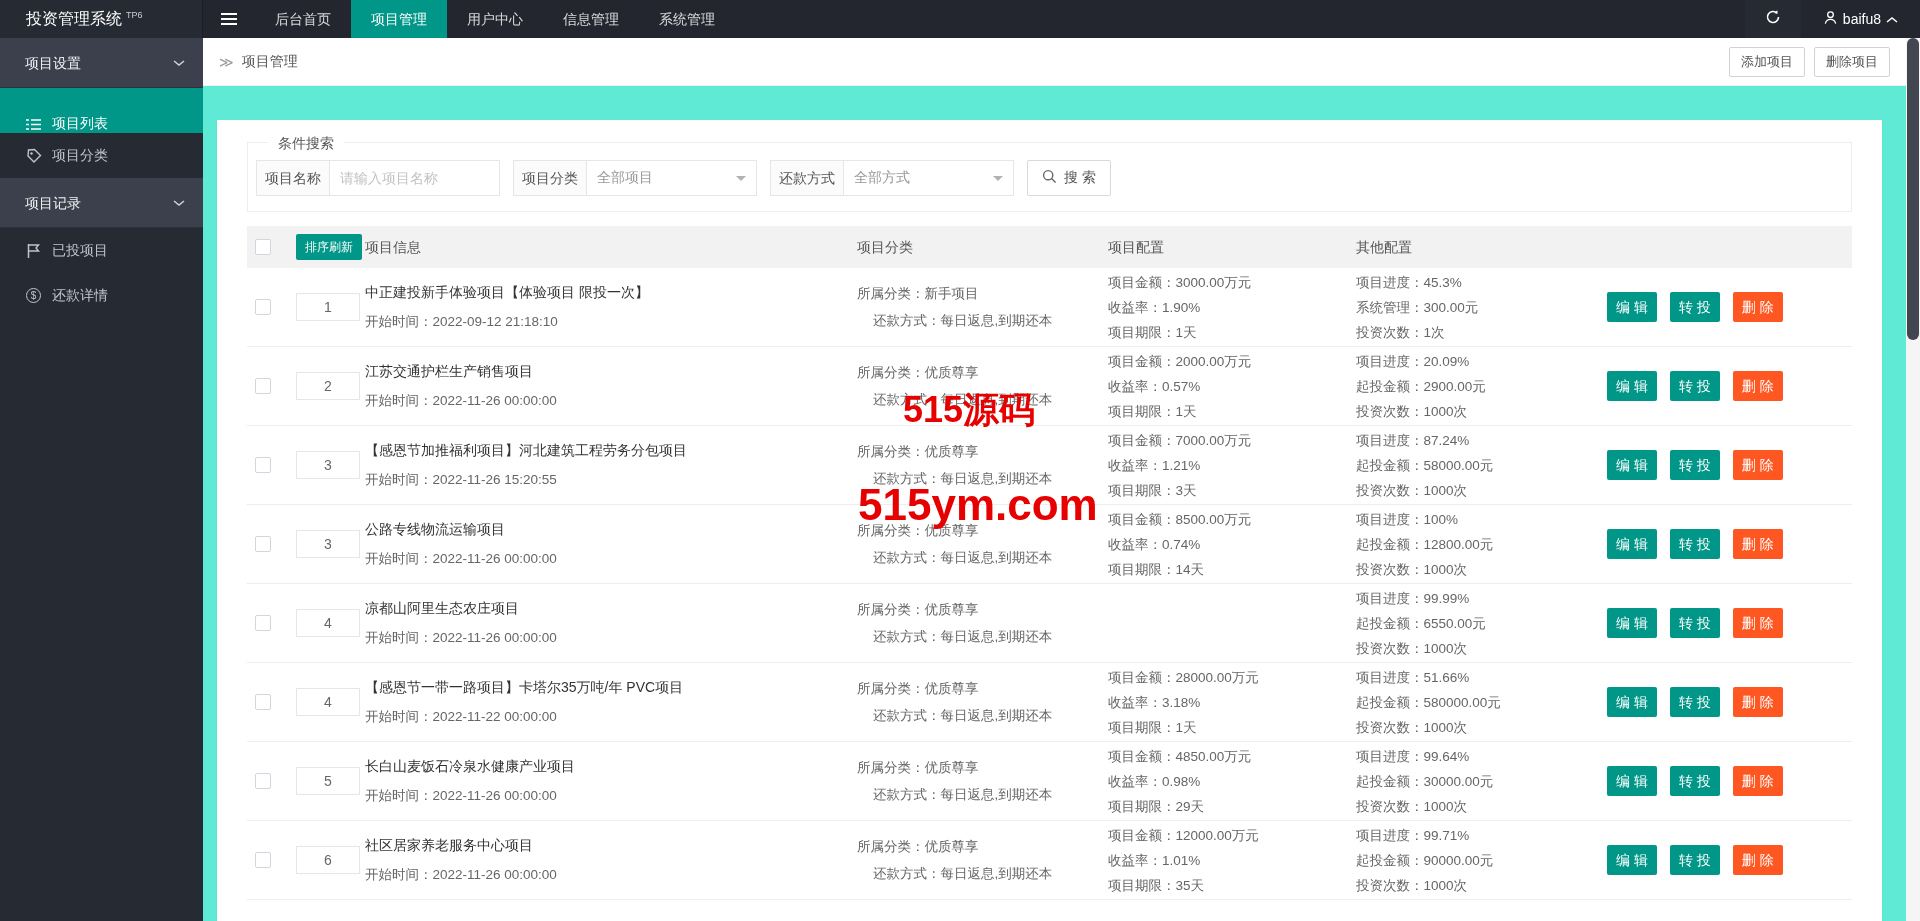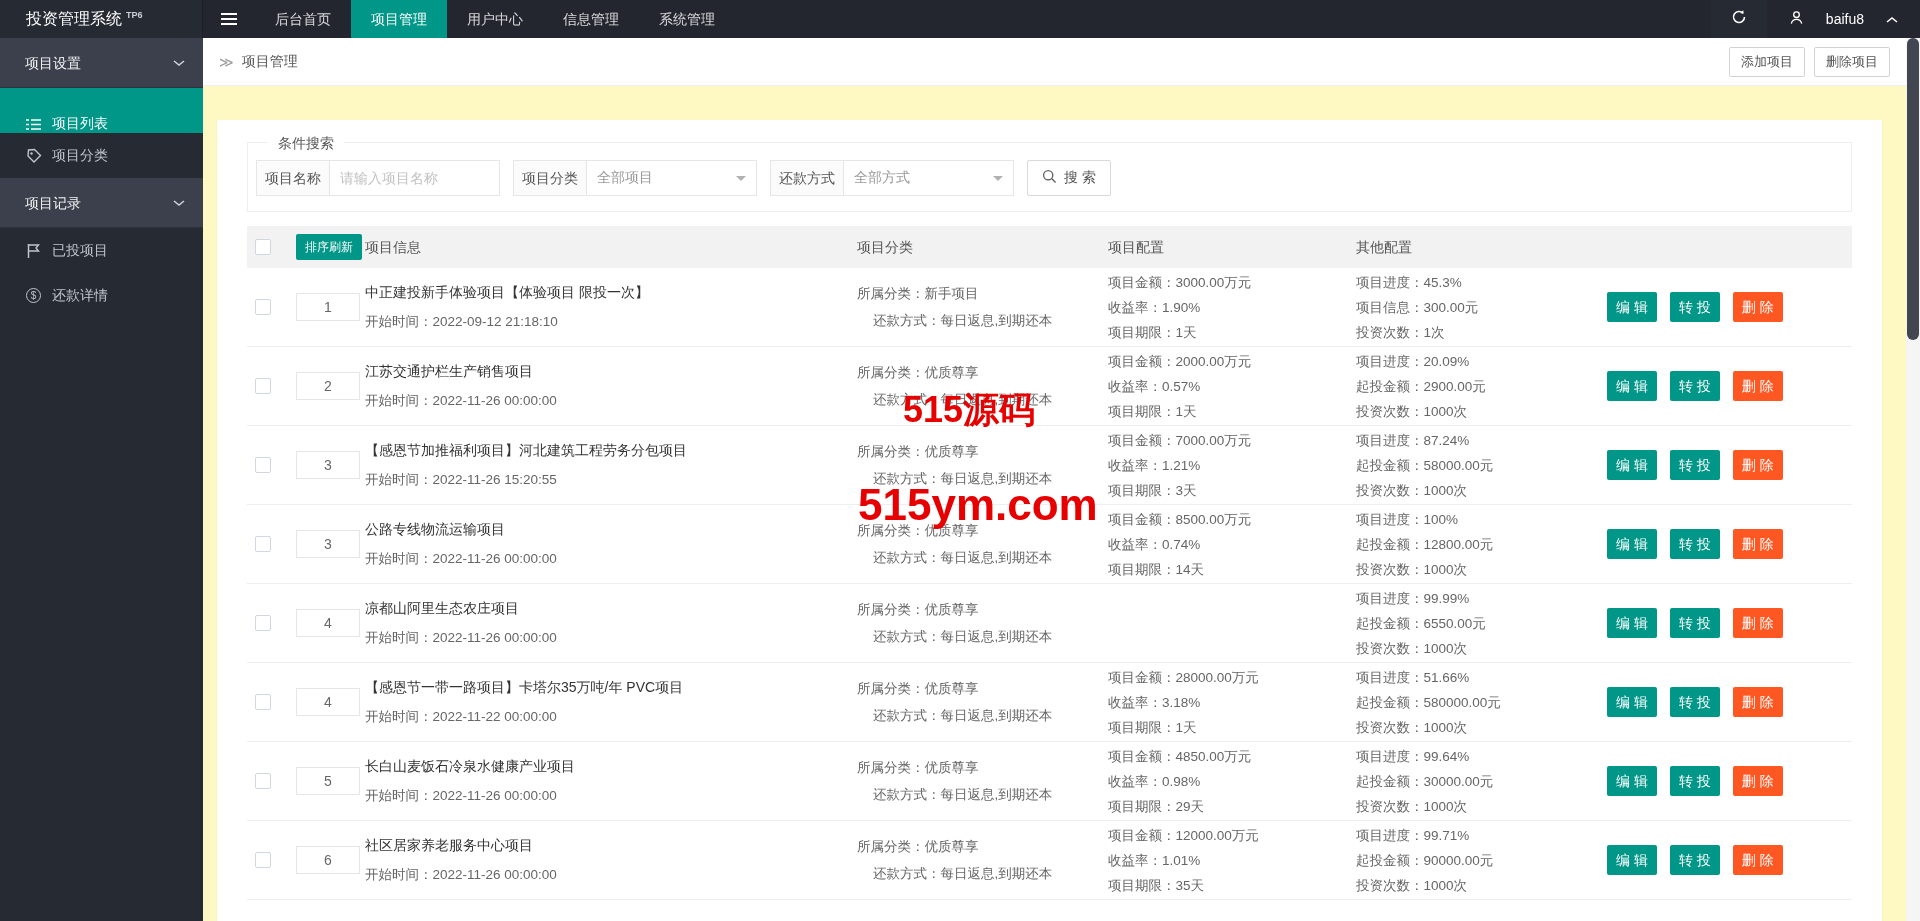--- a/index.html
+++ b/index.html
@@ -1,30 +1,30 @@
 <!DOCTYPE html>
 <html><head>
 <meta charset="utf-8">
 <style>
   * { margin:0; padding:0; box-sizing:border-box; }
   html,body { width:1920px; height:921px; overflow:hidden; }
   body { font-family:"Liberation Sans","DejaVu Sans",sans-serif; background:#f2f2f2; }
-  #app { position:relative; width:1920px; height:921px; overflow:hidden; background:#fef9c3; }
+  #app { position:relative; width:1920px; height:921px; overflow:hidden; background:#5eead4; }
 
   
   .navbar { position:absolute; top:0; left:0; width:1920px; height:38px; background:#23262e; display:flex; align-items:stretch; z-index:30; }
   .logo { width:203px; background:#262a33; border-right:1px solid #1d2026; color:#fff; font-size:16px; display:flex; align-items:center; padding-left:26px; }
-  .logo sup { font-size:9px; color:#c9cdd6; margin-left:4px; transform:translateY(-4px);font-weight:bold; }
+  .logo sup { font-size:9px; color:#c9cdd6; margin-left:4px; transform:translateY(-4px); }
   .hamburger { width:52px; display:flex; align-items:center; justify-content:center; cursor:pointer; }
   .hamburger i { display:block; width:16px; height:2px; background:#fff; box-shadow:0 -5px 0 #fff, 0 5px 0 #fff; }
   .nav-item { line-height:38px; padding:0 20px; color:rgba(255,255,255,.82); font-size:14px; cursor:pointer; }
   .nav-item.active { background:#009688; color:#fff; }
   .nav-right { margin-left:auto; display:flex; align-items:stretch; }
   .refresh-btn { width:56px; display:flex; align-items:center; justify-content:center; background:#262a33; cursor:pointer; }
-  .user-btn { display:flex; align-items:center; gap:22px; padding:0 22px; color:#fff; font-size:14px; cursor:pointer; }
+  .user-btn { display:flex; align-items:center; gap:5px; padding:0 22px; color:#fff; font-size:14px; cursor:pointer; }
 
   
   .sidebar { position:absolute; top:38px; left:0; width:203px; height:883px; background:#262a33; z-index:20; }
   .side-group-header { height:50px; line-height:50px; padding-left:25px; color:#f2f2f2; font-size:14px; background:#3b404c; position:relative; cursor:pointer; border-bottom:1px solid #2e323c; }
   .side-group-header svg { position:absolute; right:18px; top:21px; }
   .side-item { height:45px; display:flex; align-items:center; padding-left:25px; gap:10px; color:#c0c4cd; font-size:14px; cursor:pointer; }
   .side-item.active { background:#009688; color:#fff;align-items:flex-end; }
   .side-icon { width:17px; height:17px; display:inline-flex; align-items:center; justify-content:center; }
   .dollar-circle { width:15px; height:15px; border:1px solid currentColor; border-radius:50%; font-size:10px; line-height:13px; text-align:center; display:inline-block; }
 
@@ -247,21 +247,21 @@
       <div class="detail-line">所属分类：新手项目</div>
       <div class="detail-line">还款方式：每日返息,到期还本</div>
     </div>
     <div class="cell cell-config">
       <div class="detail-line">项目金额：3000.00万元</div>
       <div class="detail-line">收益率：1.90%</div>
       <div class="detail-line">项目期限：1天</div>
     </div>
     <div class="cell cell-other">
       <div class="detail-line">项目进度：45.3%</div>
-      <div class="detail-line">项目信息：300.00元</div>
+      <div class="detail-line">系统管理：300.00元</div>
       <div class="detail-line">投资次数：1次</div>
     </div>
     <div class="cell cell-actions">
       <button class="act-btn act-teal">编 辑</button>
       <button class="act-btn act-teal">转 投</button>
       <button class="act-btn act-orange">删 除</button>
     </div>
   </div>
 
   <div class="row">

